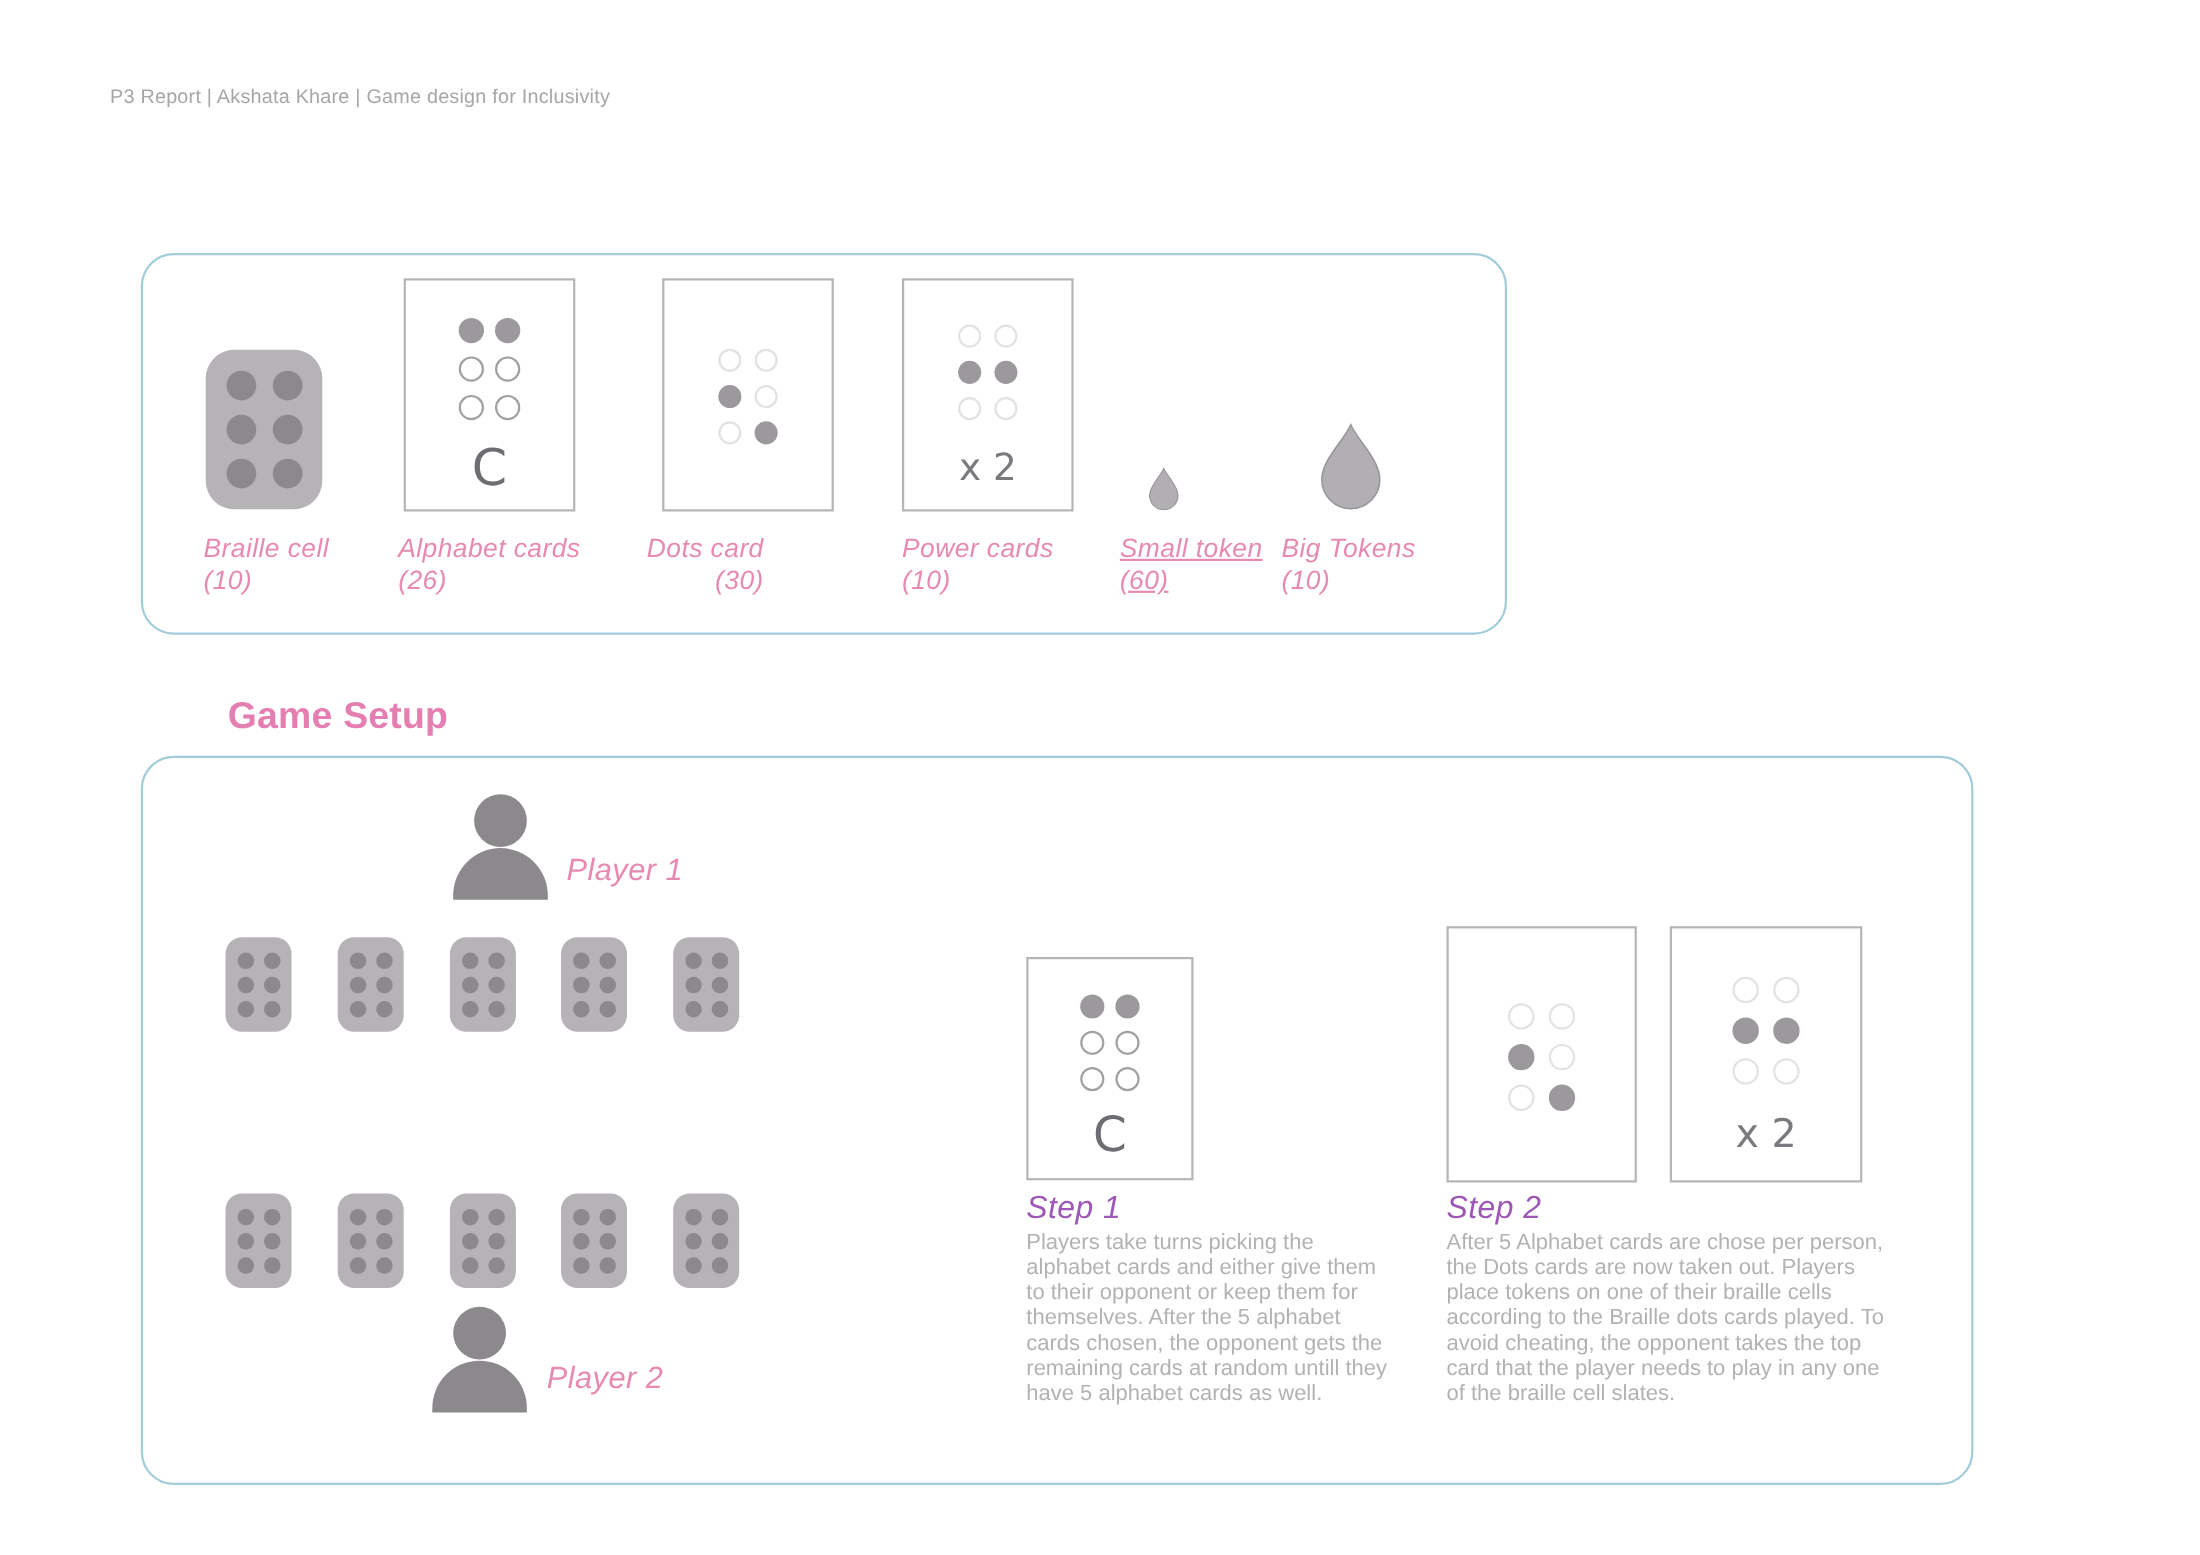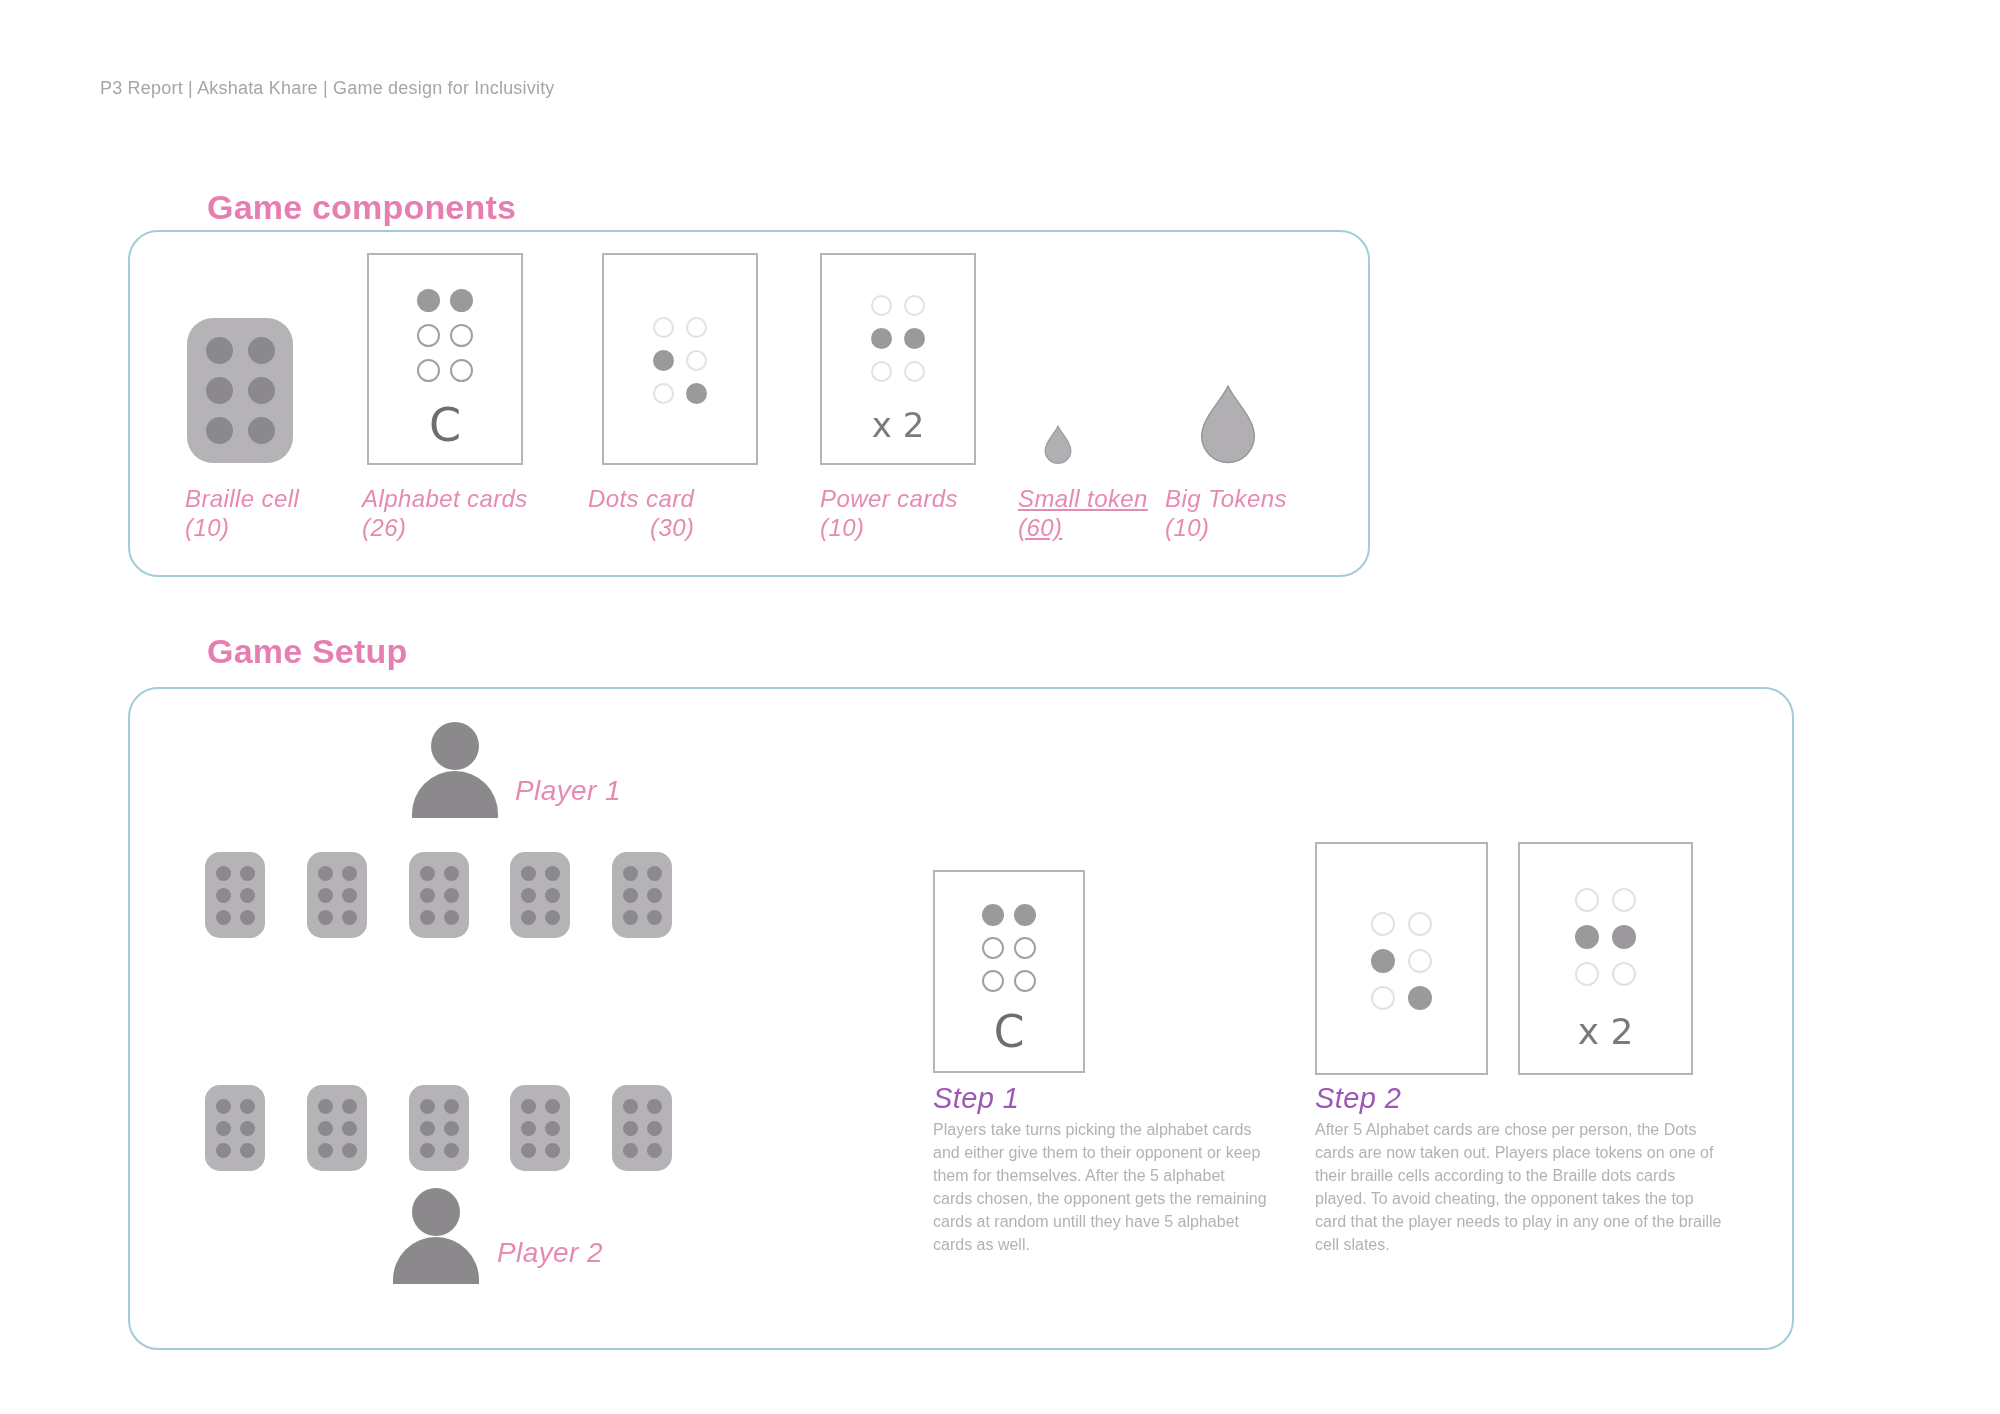--- a/index.html
+++ b/index.html
@@ -28,39 +28,38 @@
   .dot.cell{background:#8b898e;}
 
   
   .slate{position:absolute;background:#b5b3b6;}
 
   
   .hand{font-style:italic;color:#e78ab2;letter-spacing:.4px;}
   .comp-label{position:absolute;font-size:24px;line-height:29px;}
   .player-label{position:absolute;font-size:28px;}
   .step-label{position:absolute;font-size:29px;font-style:italic;color:#9d58b5;letter-spacing:.4px;}
-  .step-text{position:absolute;font-size:16px;line-height:23px;color:#b3b1b4;}
+  .step-text{position:absolute;font-size:20px;line-height:23px;color:#b3b1b4;}
 
   
   .person{position:absolute;width:86px;}
   .person .head{width:48px;height:48px;border-radius:50%;background:#8b898c;margin:0 auto;}
   .person .torso{width:86px;height:47px;border-radius:43px 43px 0 0;background:#8b898c;margin-top:1px;}
 
   .token{position:absolute;}
 
   .page-num{position:absolute;font-size:20px;color:#eba7c7;}
 </style>
 </head>
 <body>
 
 <div class="page">
 
   <div class="header">P3 Report | Akshata Khare | Game design for Inclusivity</div>
 
-  <div class="sec-title" style="left:207px;top:188px;">Game components</div>
 
   <div class="box" style="left:128px;top:230px;width:1238px;height:343px;"></div>
 
   <div class="slate" style="left:187px;top:318px;width:106px;height:145px;border-radius:26px;--d:27px;--gx:15px;--gy:13px;" data-dots="slate">
       <span class="dot cell"></span>
       <span class="dot cell"></span>
       <span class="dot cell"></span>
       <span class="dot cell"></span>
       <span class="dot cell"></span>
       <span class="dot cell"></span>

